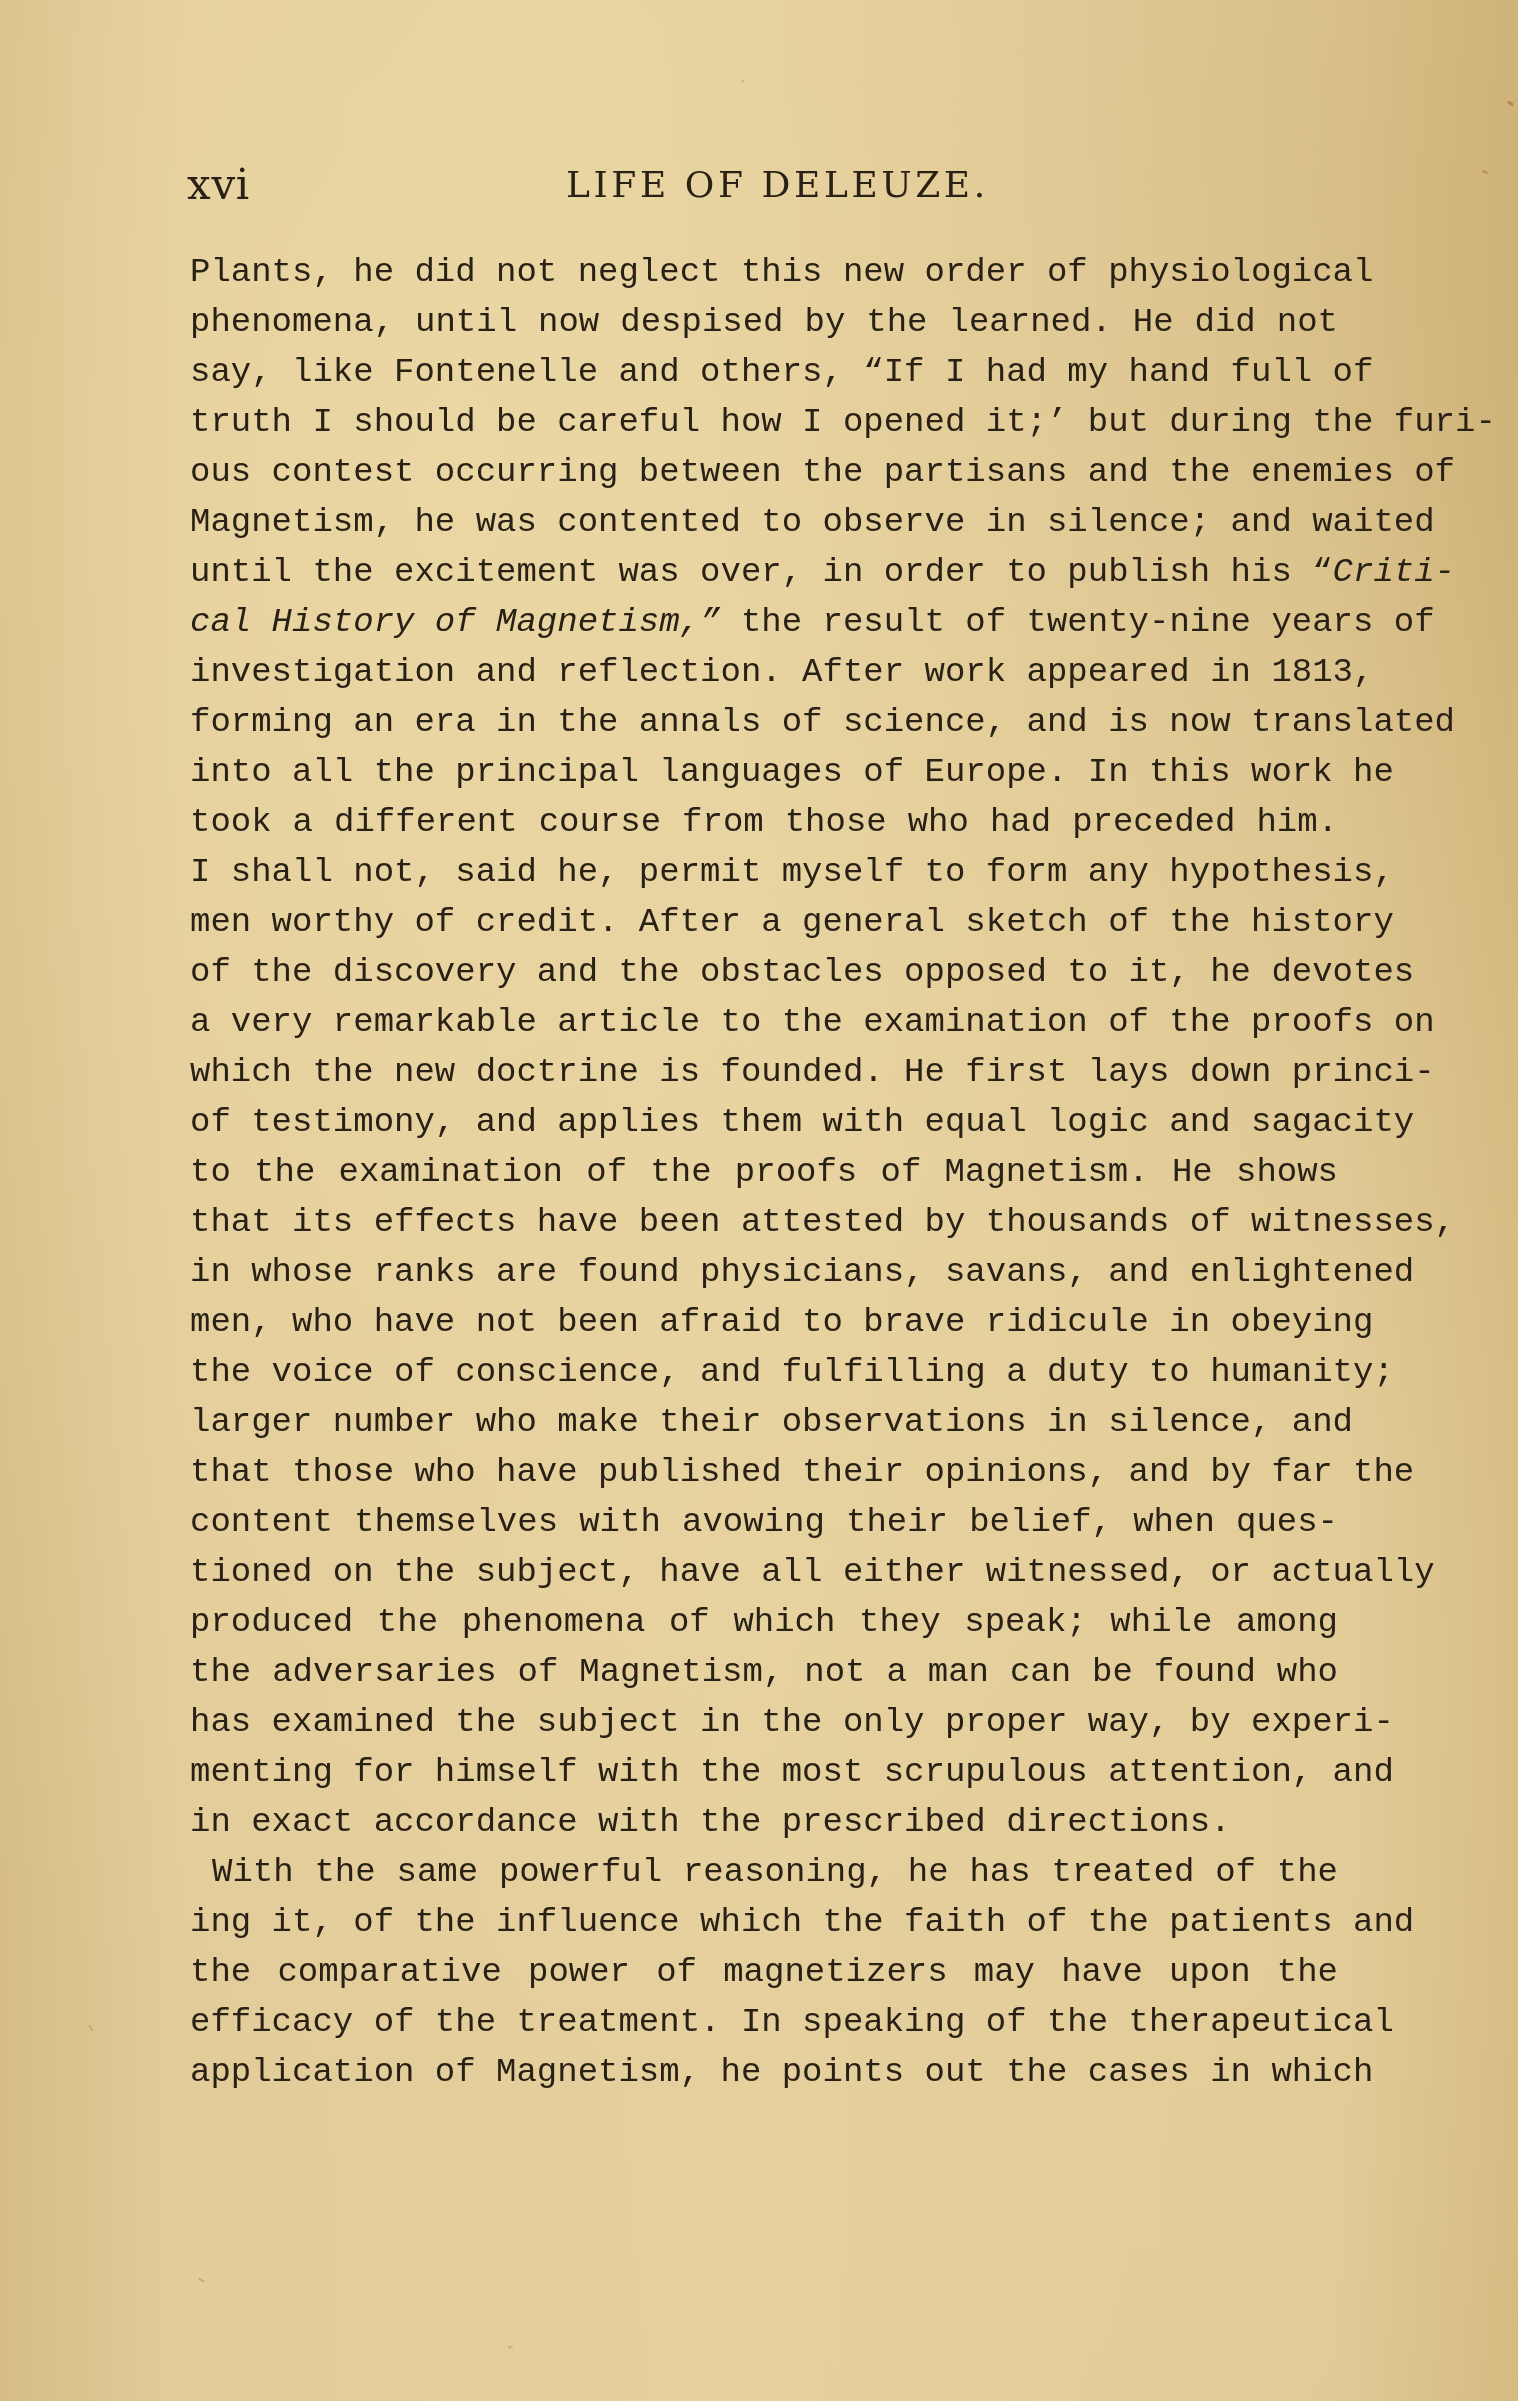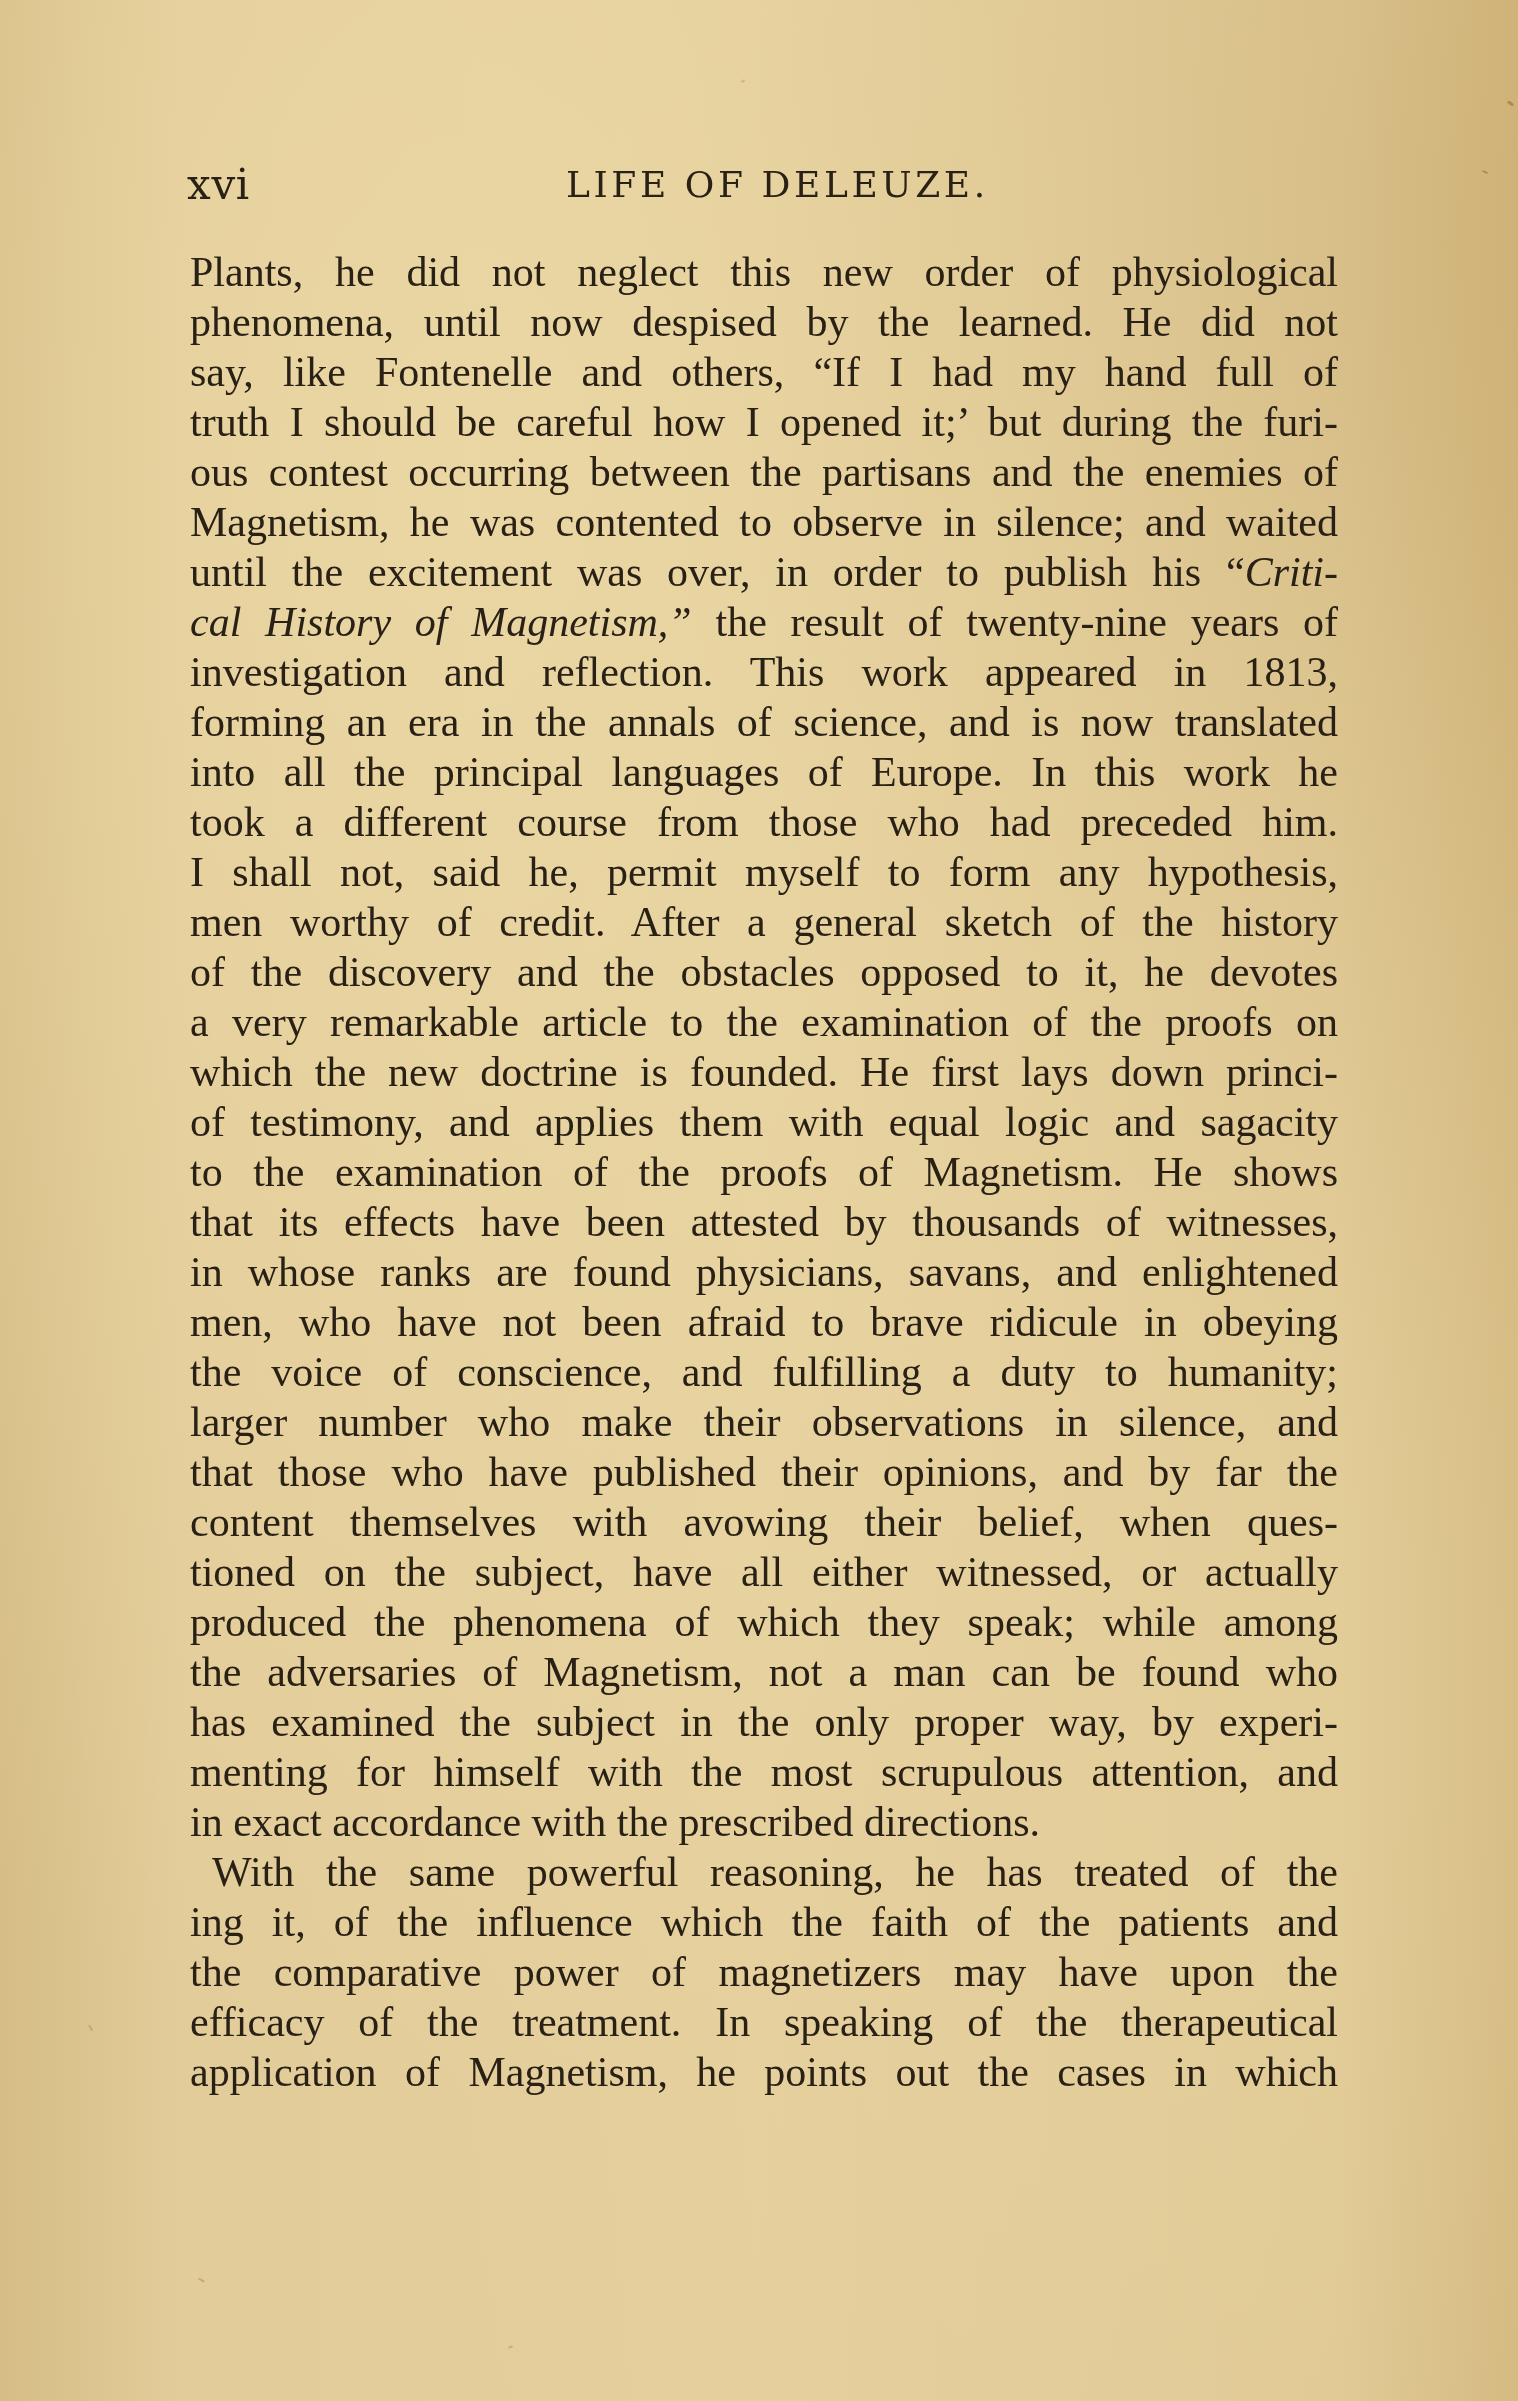--- a/index.html
+++ b/index.html
@@ -54,22 +54,22 @@
     font-size: 36px;
     line-height: 36px;
     letter-spacing: 3.6px;
     text-transform: uppercase;
   }
   .body-text {
     position: absolute;
     top: 247px;
     left: 190px;
     width: 1148px;
-    font-family: Liberation Serif, serif;
-    font-size: 42px;
+    font-family: Liberation Mono, monospace;
+    font-size: 34px;
     line-height: 50px;
     color: #2a2116;
   }
   .line {
     display: block;
     white-space: nowrap;
     text-align: justify;
     text-align-last: justify;
     height: 50px;
   }
@@ -100,21 +100,21 @@
 
   <div class="body-text">
     <span class="line">Plants, he did not neglect this new order of physiological</span>
     <span class="line">phenomena, until now despised by the learned.  He did not</span>
     <span class="line">say, like Fontenelle and others, “If I had my hand full of</span>
     <span class="line">truth I should be careful how I opened it;’ but during the furi-</span>
     <span class="line">ous contest occurring between the partisans and the enemies of</span>
     <span class="line">Magnetism, he was contented to observe in silence; and waited</span>
     <span class="line"><span>until the excitement was over, in order to publish his “</span><span class="ital">Criti-</span></span>
     <span class="line"><span class="ital">cal History of Magnetism,”</span> <span>the result of twenty-nine years of</span></span>
-    <span class="line">investigation and reflection.  This work appeared in 1813,</span>
+    <span class="line">investigation and reflection.  After work appeared in 1813,</span>
     <span class="line">forming an era in the annals of science, and is now translated</span>
     <span class="line">into all the principal languages of Europe.  In this work he</span>
     <span class="line">took a different course from those who had preceded him.</span>
     <span class="line">I shall not, said he, permit myself to form any hypothesis,</span>
     <span class="line">men worthy of credit.  After a general sketch of the history</span>
     <span class="line">of the discovery and the obstacles opposed to it, he devotes</span>
     <span class="line">a very remarkable article to the examination of the proofs on</span>
     <span class="line">which the new doctrine is founded.  He first lays down princi-</span>
     <span class="line">of testimony, and applies them with equal logic and sagacity</span>
     <span class="line">to the examination of the proofs of Magnetism.  He shows</span>

